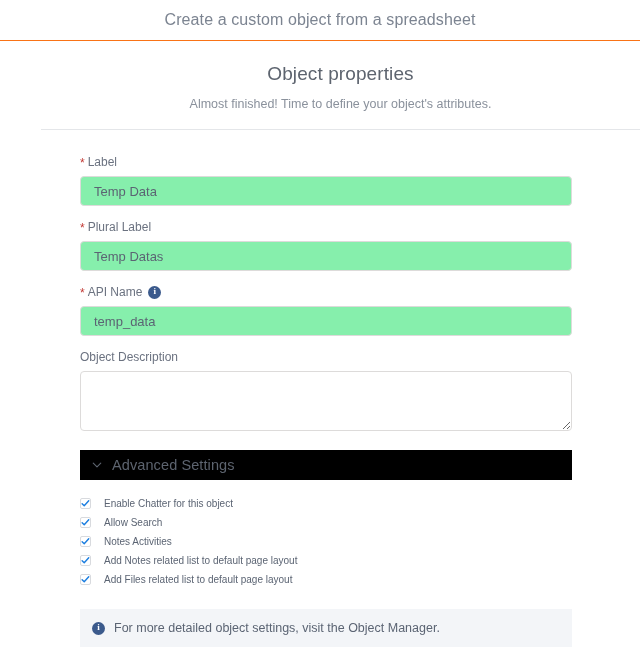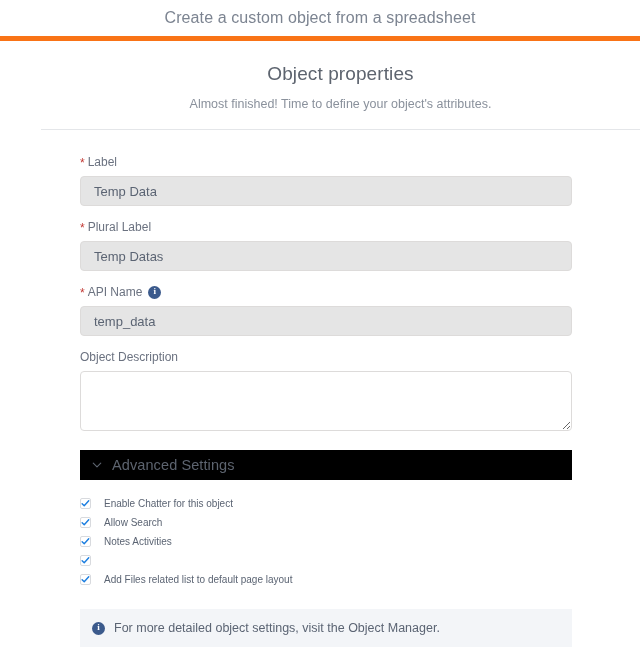--- a/index.html
+++ b/index.html
@@ -20,21 +20,21 @@
     height: 662px;
     box-sizing: border-box;
   }
 
   
   .topbar {
     height: 41px;
     display: flex;
     align-items: center;
     justify-content: center;
-    border-bottom: 5px solid #f97316;
+    border-bottom: 1px solid #f97316;
     box-sizing: border-box;
   }
   .topbar-title {
     font-size: 16px;
     color: #7c8491;
     font-weight: 400;
     letter-spacing: 0.1px;
   }
 
   
@@ -106,21 +106,21 @@
     display: block;
     width: 492px;
     height: 30px;
     box-sizing: border-box;
     border: 1px solid #dddbda;
     border-radius: 4px;
     padding: 0 13px;
     font-size: 13px;
     font-family: "Liberation Sans", sans-serif;
     color: #5b6473;
-    background: #e5e5e5;
+    background: #86efac;
     outline: none;
   }
   .text-input::placeholder { color: #b0b4ba; }
 
   .textarea {
     display: block;
     width: 492px;
     height: 60px;
     box-sizing: border-box;
     border: 1px solid #dddbda;
@@ -300,20 +300,21 @@
         </span>
         <span class="check-label">Notes Activities</span>
       </label>
 
       <label class="check-row">
         <span class="cb">
           <svg viewBox="0 0 12 12">
               <path d="M1.5 6.3 L4.3 9 L10.3 2.4" fill="none" stroke="#1b7ee0" stroke-width="1.9" stroke-linecap="round" stroke-linejoin="round"></path>
             </svg>
         </span>
+        <span class="check-label">Add Notes related list to default page layout</span>
       </label>
 
       <label class="check-row">
         <span class="cb">
           <svg viewBox="0 0 12 12">
               <path d="M1.5 6.3 L4.3 9 L10.3 2.4" fill="none" stroke="#1b7ee0" stroke-width="1.9" stroke-linecap="round" stroke-linejoin="round"></path>
             </svg>
         </span>
         <span class="check-label">Add Files related list to default page layout</span>
       </label>

